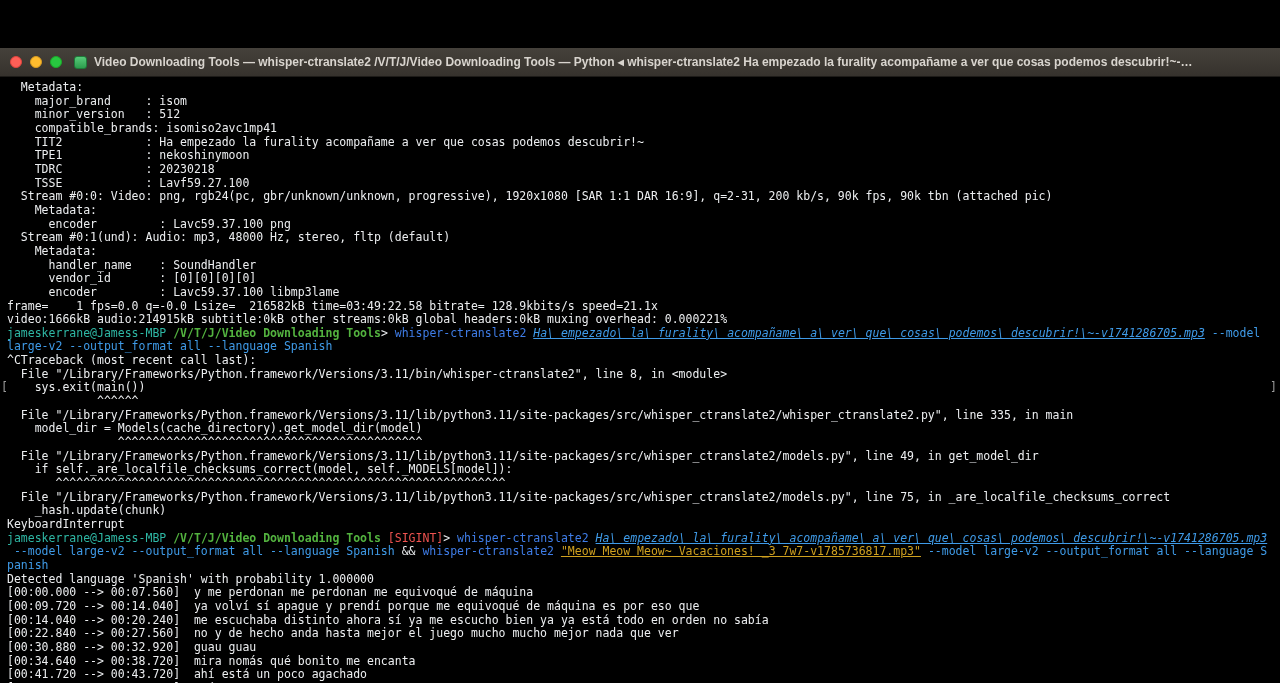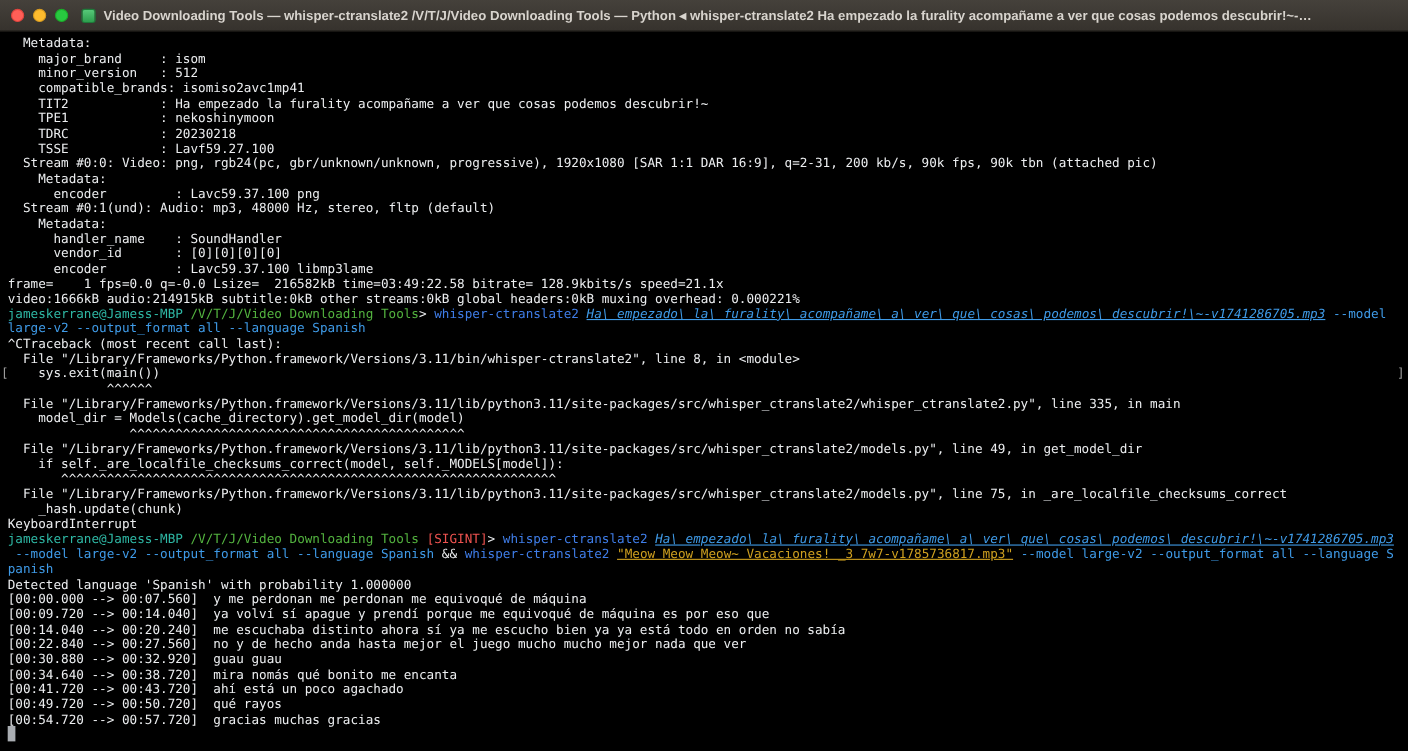--- a/index.html
+++ b/index.html
@@ -1,37 +1,37 @@
 <!DOCTYPE html>
 <html><head>
 <meta charset="utf-8">
 <style>
   * { margin:0; padding:0; box-sizing:border-box; }
   html,body { width:1280px; height:683px; background:#000; overflow:hidden; }
   .window { width:1280px; height:683px; display:flex; flex-direction:column; background:#000; font-family:"DejaVu Sans Mono",monospace; }
 
   .titlebar { height:29px; flex:0 0 29px; background:linear-gradient(#45413b,#36322d);
-              border-bottom:1px solid #1d1b18; display:flex; align-items:center; padding:0 10px; }
+              border-bottom:1px solid #1d1b18; display:flex; align-items:center; padding:0 10px;margin-top:48px; }
   .traffic { display:flex; gap:8px; margin-right:12px; flex:0 0 auto; }
   .tl { width:12px; height:12px; border-radius:50%; display:inline-block; }
   .tl-red { background:#ff5f57; border:1px solid #e0443e; }
   .tl-yellow { background:#febc2e; border:1px solid #d89c21; }
   .tl-green { background:#28c840; border:1px solid #1aab29; }
   .tab-icon { width:13px; height:13px; border-radius:3px; flex:0 0 13px;
               background:linear-gradient(#57c979,#2d9e4e); margin-right:7px; border:1px solid #1f7b3a; }
   .title { color:#d8d4ce; font-family:"Liberation Sans",sans-serif; font-size:12px; font-weight:bold;
            white-space:nowrap; overflow:hidden; text-overflow:ellipsis; }
 
   .screen { position:relative; flex:1; background:#000; padding:4px 0 10px 7px; overflow:hidden; }
   #term { font-family:"DejaVu Sans Mono",monospace; font-size:11.5px; line-height:13.66px; white-space:pre; }
   .row { height:13.66px; }
 
   .s-wh    { color:#eceef0; }
   .s-who   { color:#2eb7a4; }
-  .s-dir   { color:#53b33f; }
+  .s-dir   { color:#53b33f;font-weight:bold; }
   .s-cmd   { color:#3f7de8; }
   .s-arg   { color:#3f9be8; }
   .s-pathu { color:#3f9be8; text-decoration:underline;font-style:italic; }
   .s-str   { color:#cfa01f; text-decoration:underline; }
   .s-sig   { color:#ef5350;margin-top:48px; }
   .s-cursor{ background:#a9adb2; color:#a9adb2; }
 
   .edge-mark { position:absolute; font-family:"DejaVu Sans Mono",monospace; font-size:11.5px; line-height:13.66px; color:#9b9b9b; }
   .edge-left  { left:1px;  top:304px; }
   .edge-right { right:3px; top:304px; }

